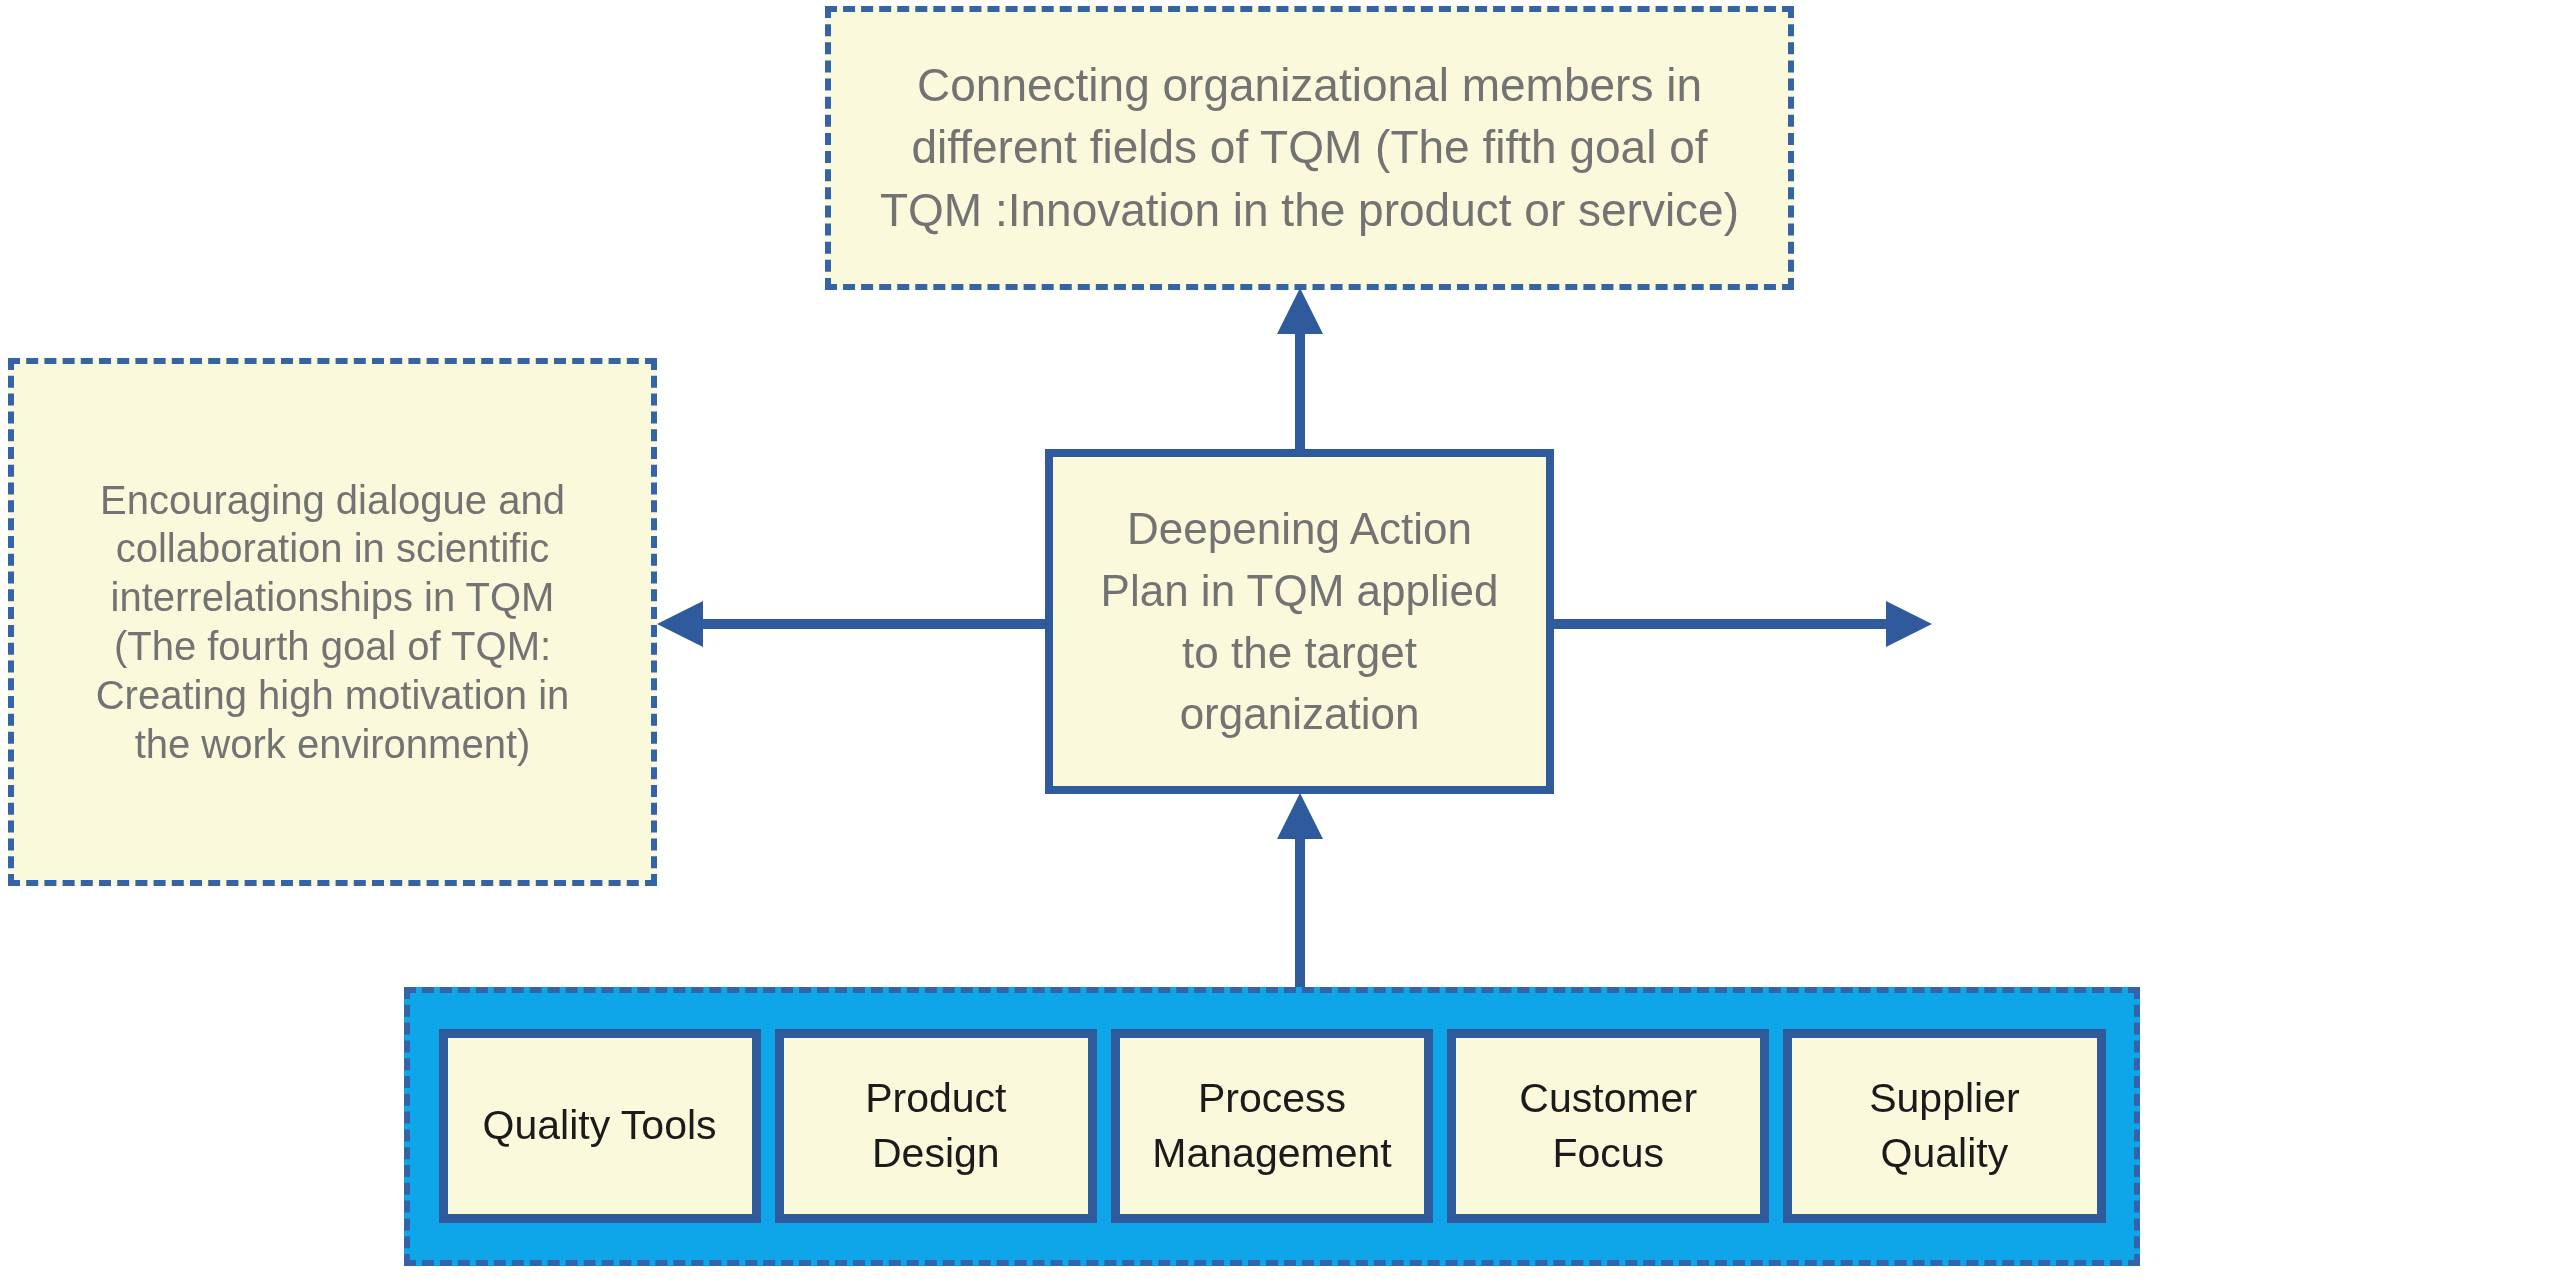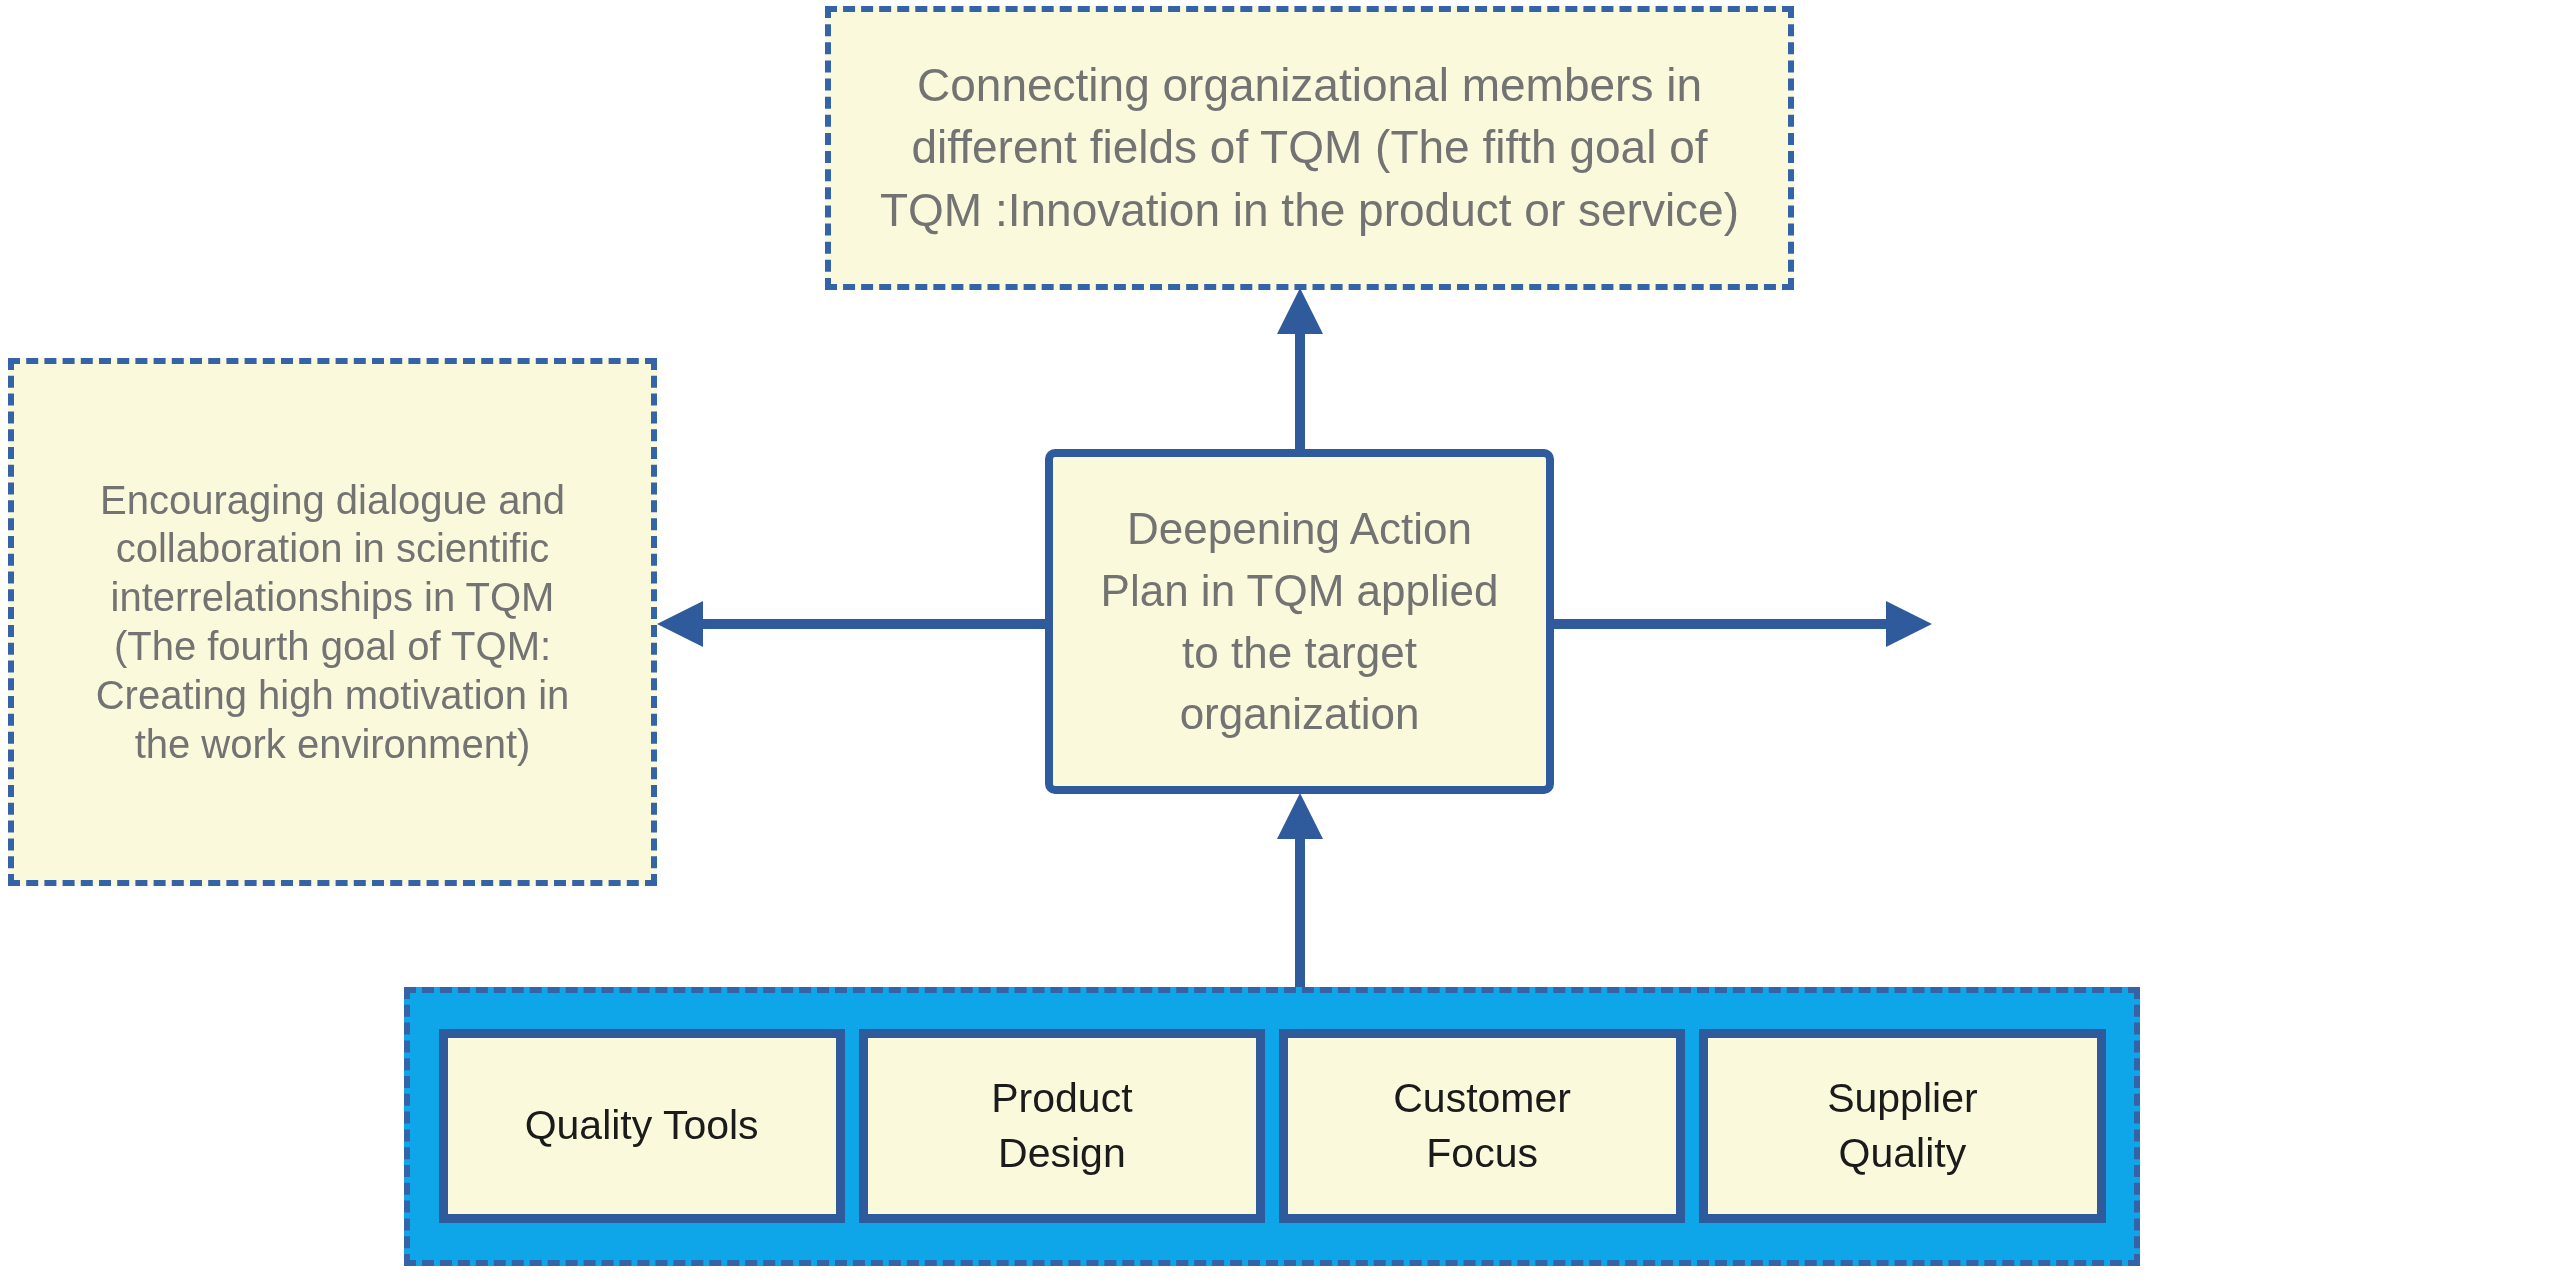--- a/index.html
+++ b/index.html
@@ -33,21 +33,21 @@
   .dashed {
     border: 6.3px dashed #3563A8;
   }
   .solid {
     border: 8px solid #2F5A9C;
   }
   
   .top-box    { left: 825px; top: 5.5px;    width: 969px; height: 284px; font-size: 46px; line-height: 1.36; }
   .left-box   { left: 8px;   top: 358px;  width: 649px;  height: 528px; font-size: 40px; line-height: 1.22; }
   .right-box  { left: 1930px; top: 357px;  width: 633px;  height: 552px; font-size: 40px; line-height: 1.20; }
-  .center-box { left: 1045px; top: 449px;  width: 509px;  height: 345px; font-size: 44px; line-height: 1.40; border-radius: 10px; }
+  .center-box { left: 1045px; top: 449px;  width: 509px;  height: 345px; font-size: 44px; line-height: 1.40; }
 
   
   .bottom-container {
     position: absolute;
     box-sizing: border-box;
     left: 404px; top: 987px;
     width: 1736px; height: 279px;
     border: 6.3px dashed #3563A8;
     background: #0ea5e9;
     display: flex;
@@ -143,20 +143,24 @@
 
   <div class="bottom-container">
     <div class="bottom-box">
       <div class="box-text">Quality Tools</div>
     </div>
     <div class="bottom-box">
       <div class="box-text">Product
 Design</div>
     </div>
     <div class="bottom-box">
+      <div class="box-text">Process
+Management</div>
+    </div>
+    <div class="bottom-box">
       <div class="box-text">Customer
 Focus</div>
     </div>
     <div class="bottom-box">
       <div class="box-text">Supplier
 Quality</div>
     </div>
   </div>
 
 </div>

